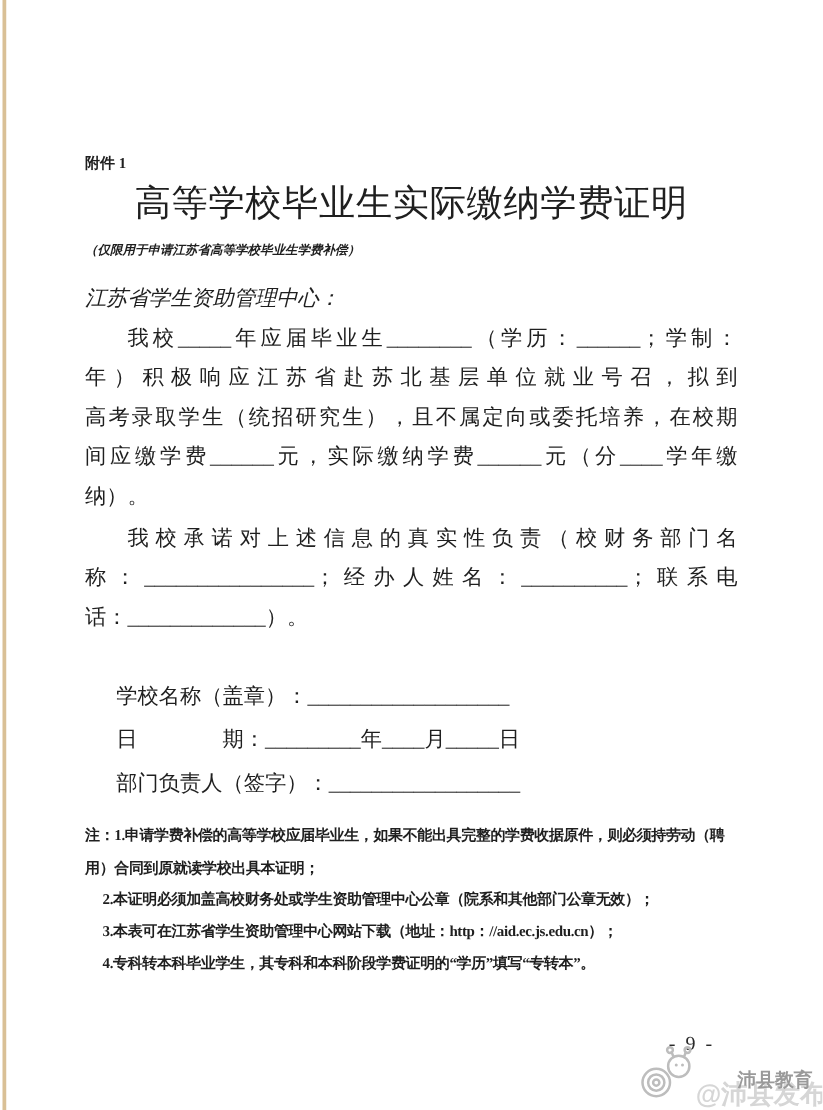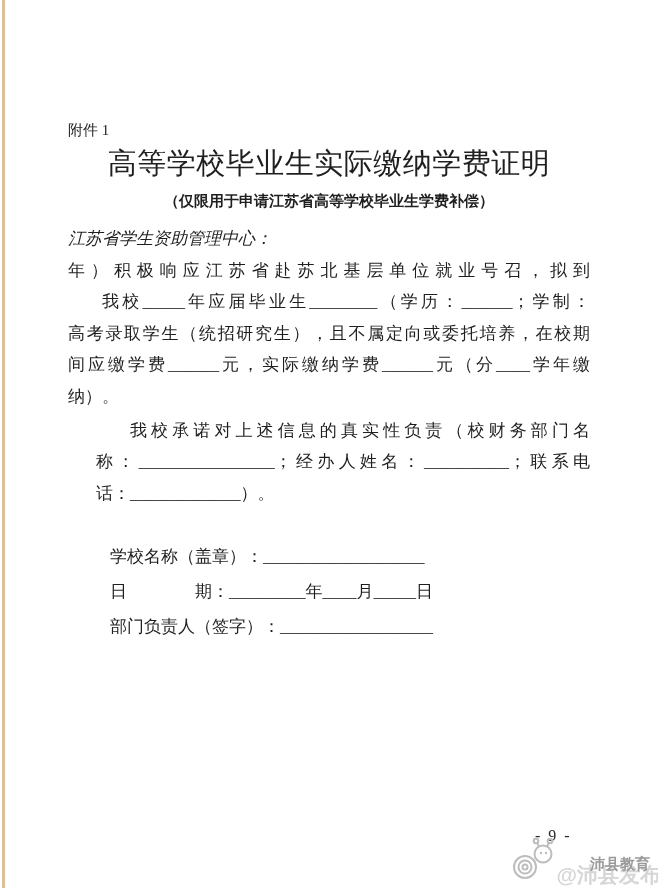--- a/index.html
+++ b/index.html
@@ -12,37 +12,38 @@
     color:#1f1f1f;
   }
   .edge-stripe{
     position:absolute;left:2px;top:0;width:3px;height:100%;
     background:#d9c096;
   }
   .content{
     position:relative;
     padding:120px 68px 0 68px;
   }
-  .attachment{font-size:15px;line-height:20px;}
+  .attachment{font-size:12px;line-height:20px;font-weight:bold;}
   .doc-title{
     text-align:center;font-weight:normal;font-size:29px;line-height:36px;
     margin-top:5px;letter-spacing:0.5px;
   }
   .doc-subtitle{
-    text-align:center;font-weight:bold;font-size:15px;line-height:18px;
+    text-align:left;font-weight:bold;font-size:10px;line-height:18px;
     margin-top:11px;
+    font-style:italic;
   }
   .salutation{font-size:17px;line-height:31.6px;margin-top:13px;font-style:italic;}
   .para{font-size:17px;}
   .line{line-height:31.6px;min-height:31.6px;}
   .jl{text-align:justify;text-align-last:justify;}
   .ind{text-indent:2em;}
-  .para2{margin-top:2px;margin-left:28px;}
+  .para2{margin-top:2px;}
   .sig-block{
-    margin-top:30px;margin-left:42px;
+    margin-top:30px;margin-left:25px;
     font-size:17px;
   }
   .sig-line{line-height:35px;white-space:pre;}
   .notes{
     margin-top:12px;
     font-size:12px;font-weight:bold;letter-spacing:-0.3px;
   }
   .note-line{line-height:25.5px;white-space:nowrap;}
   .note-indent{padding-left:14px;}
   .page-number{
@@ -75,39 +76,46 @@
 
   <div class="content">
     <div class="attachment">附件 1</div>
 
     <div class="doc-title">高等学校毕业生实际缴纳学费证明</div>
     <div class="doc-subtitle">（仅限用于申请江苏省高等学校毕业生学费补偿）</div>
 
     <div class="salutation">江苏省学生资助管理中心：</div>
 
     <div class="para para1">
+      <div class="line jl ind">我校_____年应届毕业生________（学历：______；学制：</div>
       <div class="line jl">年）积极响应江苏省赴苏北基层单位就业号召，拟到</div>
-      <div class="line jl ind">我校_____年应届毕业生________（学历：______；学制：</div>
       <div class="line jl">高考录取学生（统招研究生），且不属定向或委托培养，在校期</div>
       <div class="line jl">间应缴学费______元，实际缴纳学费______元（分____学年缴</div>
       <div class="line">纳）。</div>
     </div>
 
     <div class="para para2">
       <div class="line jl ind">我校承诺对上述信息的真实性负责（校财务部门名</div>
       <div class="line jl">称：________________；经办人姓名：__________；联系电</div>
       <div class="line">话：_____________）。</div>
     </div>
 
     <div class="sig-block">
       <div class="sig-line">学校名称（盖章）：___________________</div>
       <div class="sig-line">日　　　　期：_________年____月_____日</div>
       <div class="sig-line">部门负责人（签字）：__________________</div>
     </div>
 
+    <div class="notes">
+      <div class="note-line">注：1.申请学费补偿的高等学校应届毕业生，如果不能出具完整的学费收据原件，则必须持劳动（聘</div>
+      <div class="note-line">用）合同到原就读学校出具本证明；</div>
+      <div class="note-line note-indent">2.本证明必须加盖高校财务处或学生资助管理中心公章（院系和其他部门公章无效）；</div>
+      <div class="note-line note-indent">3.本表可在江苏省学生资助管理中心网站下载（地址：http：//aid.ec.js.edu.cn）；</div>
+      <div class="note-line note-indent">4.专科转本科毕业学生，其专科和本科阶段学费证明的“学历”填写“专转本”。</div>
+    </div>
   </div>
 
   <div class="page-number">- 9 -</div>
 
   <div class="watermark">
     <span class="wm-handle">@沛县发布</span>
     <span class="wm-brand">沛县教育</span>
     <span class="wm-mascot">
       <svg width="52" height="46" viewBox="0 0 52 46">
         <g fill="none" stroke="#bdbdbd" stroke-width="2">

